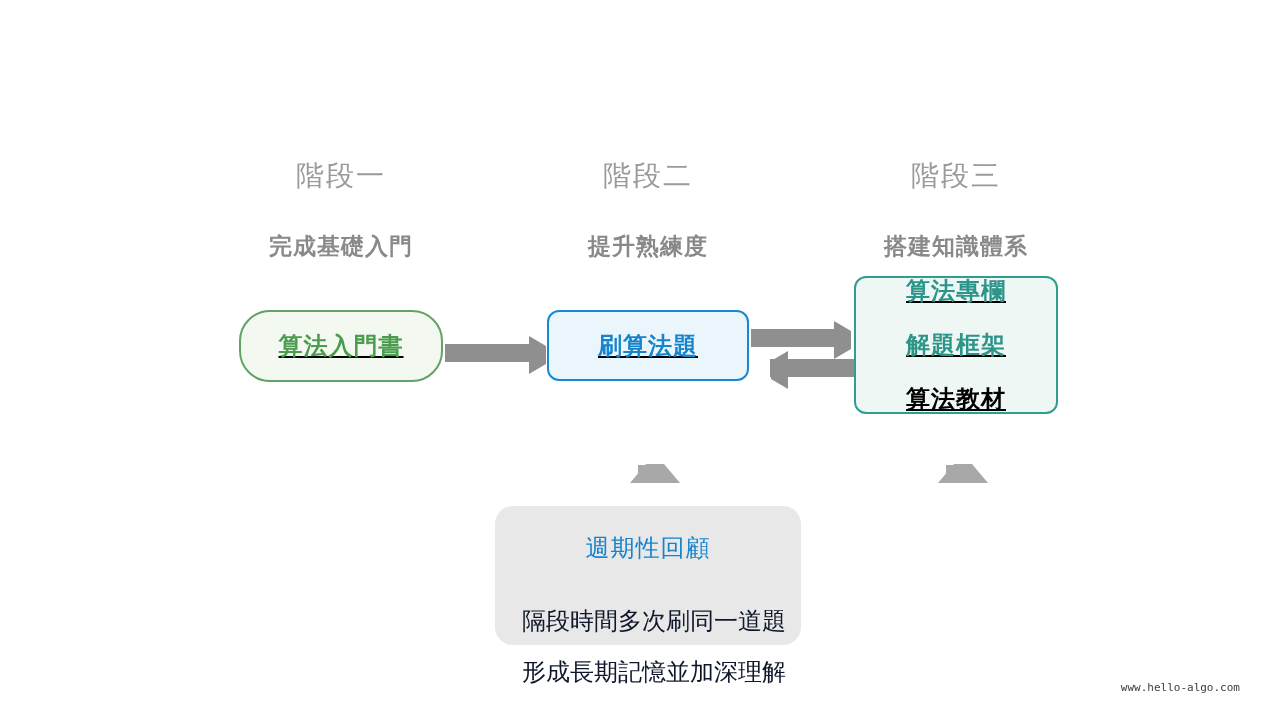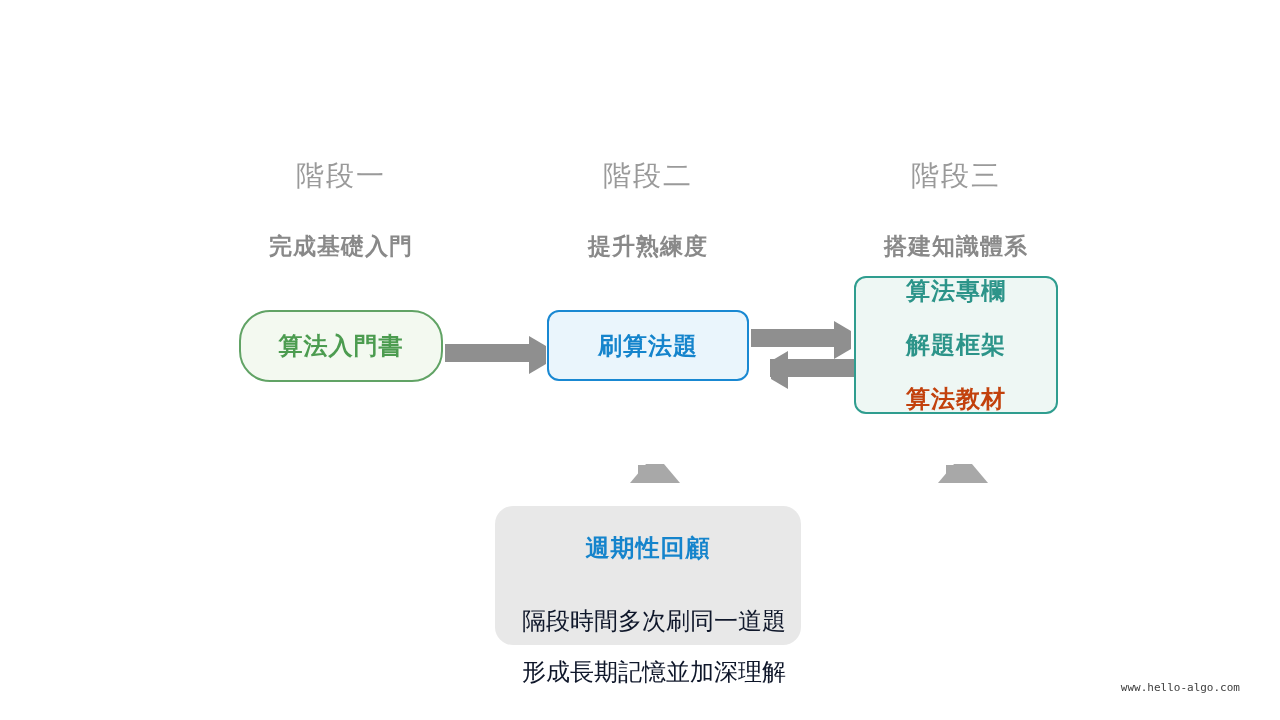--- a/index.html
+++ b/index.html
@@ -5,39 +5,39 @@
   * { margin:0; padding:9px; box-sizing:border-box; }
   html,body { width:1280px; height:720px; background:#ffffff; }
   body { font-family:"Liberation Sans", sans-serif; position:relative; overflow:hidden; }
   .canvas { position:absolute; left:0; top:0; width:1280px; height:720px; background:#ffffff; }
 
   .stage-header { position:absolute; width:300px; text-align:center; }
   .stage-number { font-size:28px; font-weight:400; color:#9a9a9a; letter-spacing:2px; }
   .stage-subtitle { margin-top:18px; font-size:23px; font-weight:700; color:#898989; letter-spacing:1px; }
 
   .node-box { position:absolute; border-style:solid; border-width:2.5px; border-radius:12px;
-              display:flex; flex-direction:column; align-items:center; justify-content:center; }
+              display:flex; flex-direction:column; align-items:center; justify-content:center;text-decoration:underline; }
   .node-label { font-size:24px; font-weight:700; letter-spacing:1px; white-space:nowrap; }
   .node-line { font-size:24px; font-weight:700; letter-spacing:1px; line-height:36px; white-space:nowrap; }
 
   .h-line { position:absolute; height:5px; background:#8f8f8f; }
   .head-right { position:absolute; width:0; height:0;
                 border-top:10px solid transparent; border-bottom:10px solid transparent;
                 border-left:17px solid #8f8f8f; }
   .head-left { position:absolute; width:0; height:0;
                border-top:10px solid transparent; border-bottom:10px solid transparent;
                border-right:17px solid #8f8f8f; }
 
   .up-arrow-head { position:absolute; width:0; height:0;
                    border-left:16px solid transparent; border-right:16px solid transparent;
                    border-bottom:19px solid #a8a8a8; }
   .up-arrow-stem { position:absolute; width:16px; height:18px; background:#a8a8a8; }
 
   .note-box { position:absolute; background:#e8e8e8; border-radius:18px; text-align:center; padding-top:17px; }
-  .note-title { font-size:24px; font-weight:700; letter-spacing:1px; white-space:nowrap; }
+  .note-title { font-size:24px; font-weight:400; letter-spacing:1px; white-space:nowrap; }
   .note-body { margin-top:13px; font-size:24px; color:#0f172a; line-height:33px; }
   .note-body div { white-space:nowrap; }
 
   .watermark { position:absolute; right:40px; bottom:26px; font-family:"DejaVu Sans Mono", monospace;
                font-size:11px; color:#404040; }
 </style>
 </head>
 <body>
 
 <div class="canvas">
@@ -59,21 +59,21 @@
     <div class="node-label" style="color: rgb(76, 156, 80);">算法入門書</div>
   </div>
 
   <div class="node-box" style="left: 538px; top: 301px; width: 202px; height: 71px; border-color: rgb(25, 136, 210); background: rgb(234, 245, 252);">
     <div class="node-label" style="color: rgb(21, 132, 204);">刷算法題</div>
   </div>
 
   <div class="node-box" style="left: 845px; top: 267px; width: 204px; height: 138px; border-color: rgb(47, 157, 143); background: rgb(238, 247, 244);">
     <div class="node-line" style="color: rgb(44, 148, 137);">算法專欄</div>
     <div class="node-line" style="color: rgb(44, 148, 137);">解題框架</div>
-    <div class="node-line" style="color: #c2410c;">算法教材</div>
+    <div class="node-line" style="color: #000000;">算法教材</div>
   </div>
 
   <div>
     <div class="h-line" style="left:436px; top:335px; width:86px;"></div>
     <div class="head-right" style="left:520px; top:327px;"></div>
   </div>
 
   <div>
     <div class="h-line" style="left:742px; top:320px; width:85px;"></div>
     <div class="head-right" style="left:825px; top:312px;"></div>

